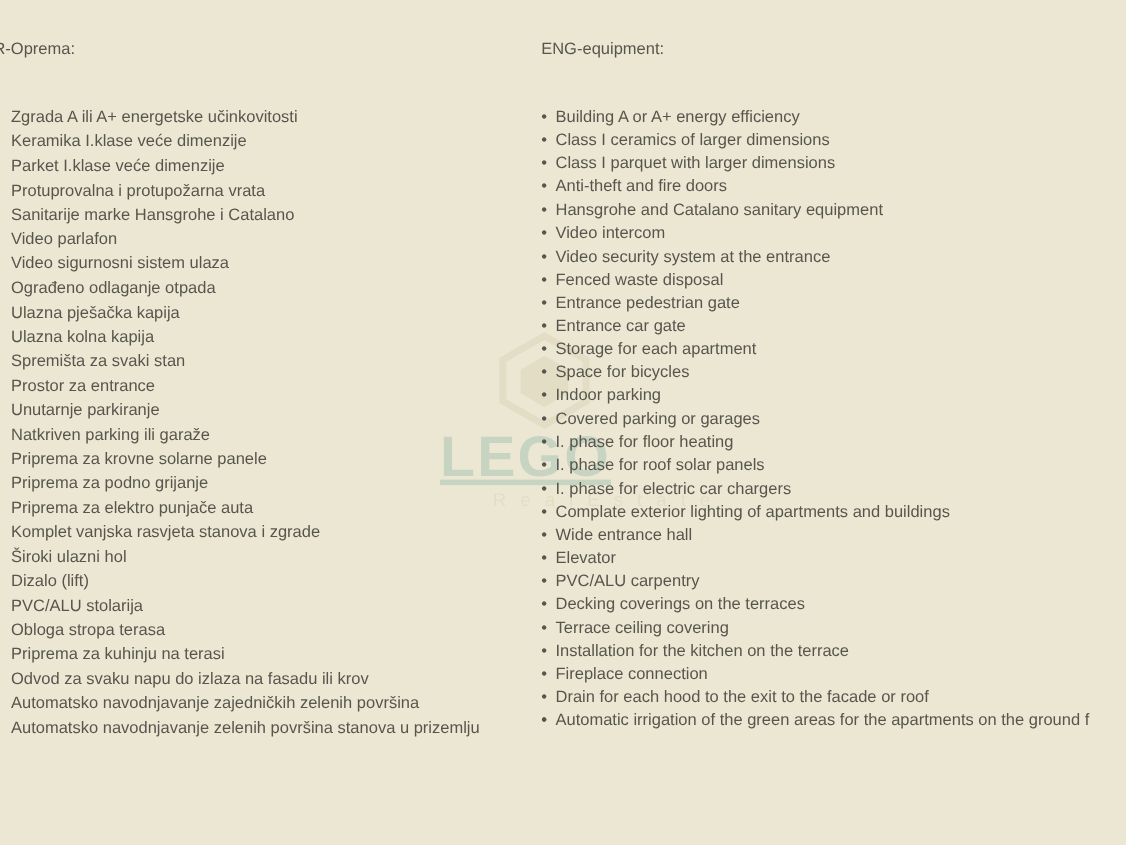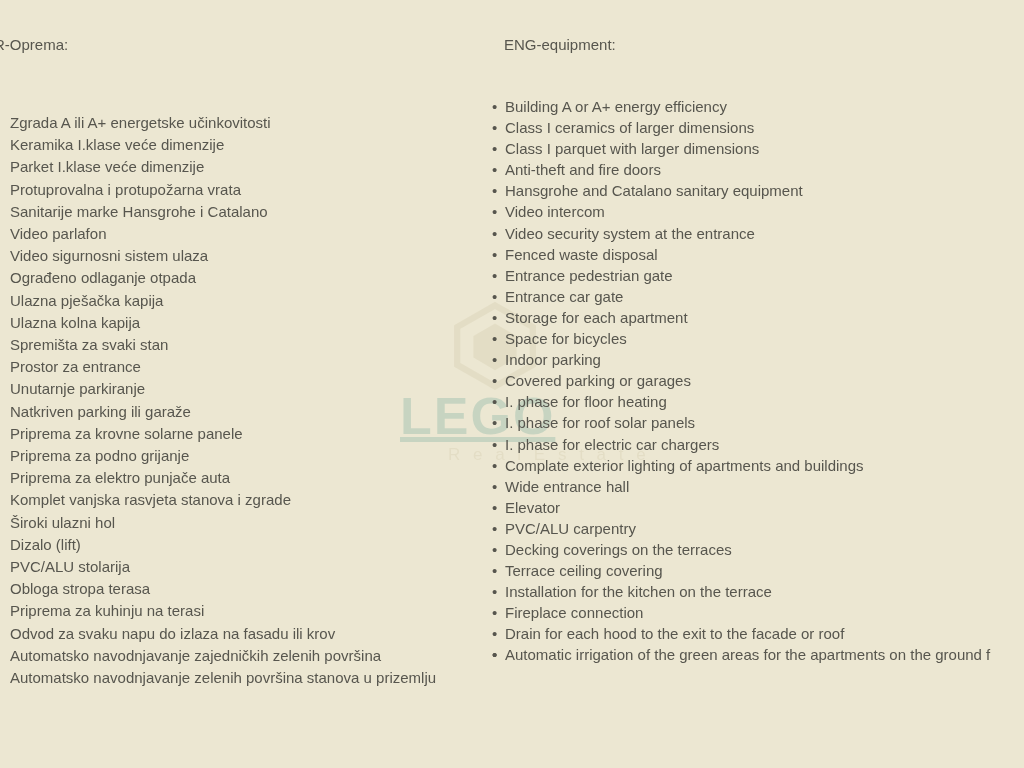--- a/index.html
+++ b/index.html
@@ -72,31 +72,31 @@
     width: 532px;
   }
   .col-heading {
     position: absolute;
     top: 36px;
     font-size: 15px;
     color: #57564e;
     white-space: nowrap;
   }
   .col-left .col-heading { left: -6px; }
-  .col-right .col-heading { left: 12px; }
+  .col-right .col-heading { left: 0px; }
 
   .list {
     position: absolute;
     top: 96px;
     left: 0;
     margin: 0;
     padding: 0;
     list-style: none;
   }
-  .list-left { left: 10px; width: 440px; margin-top: 16px; }
+  .list-left { left: 10px; width: 440px; }
   .list-right { left: 0px; width: 532px; }
 
   .list-left li {
     font-size: 15px;
     line-height: 22.2px;
     color: #57564e;
     white-space: normal;
   }
   .list-right li {
     font-size: 15px;

